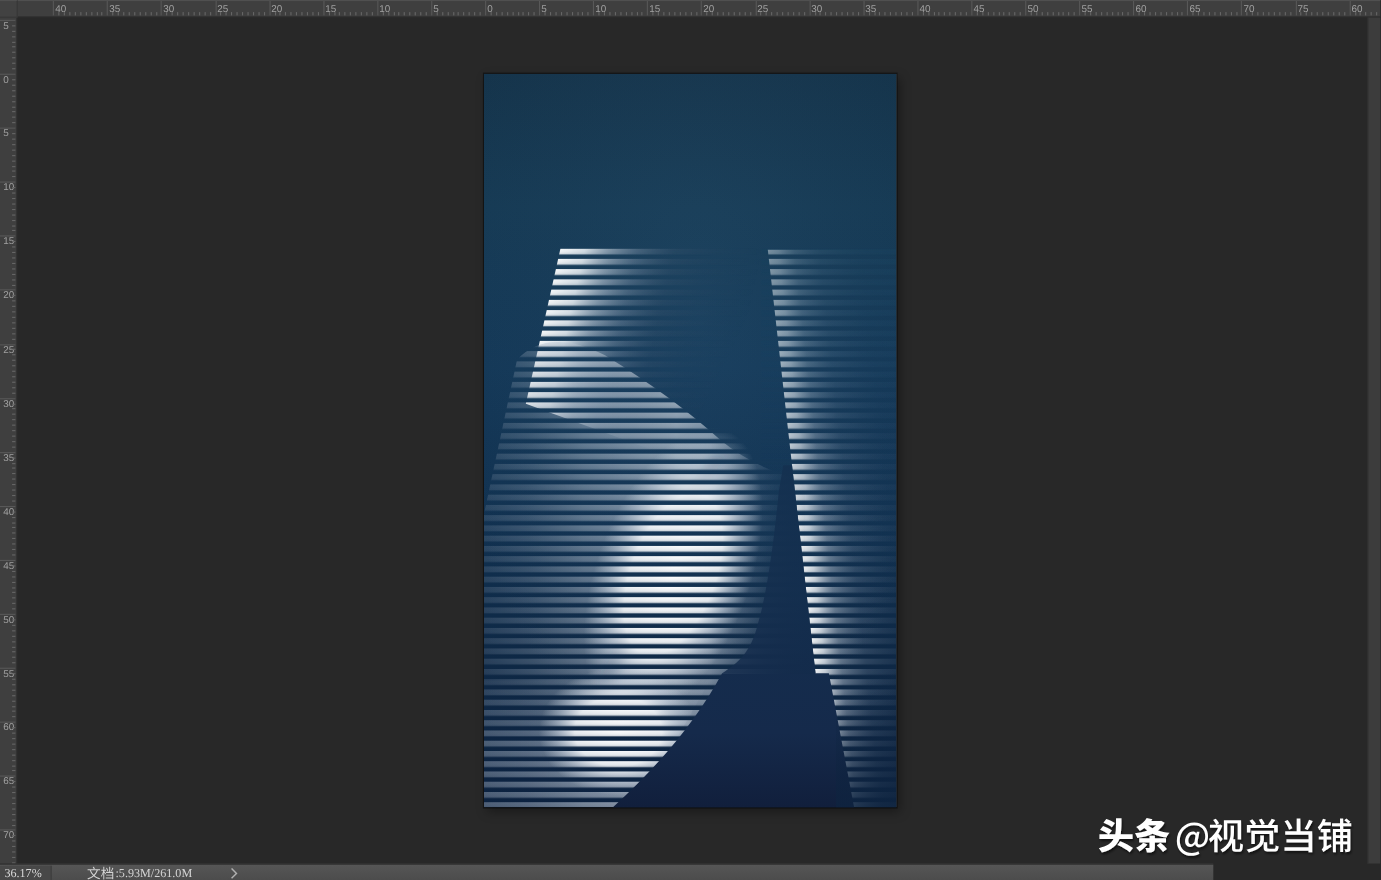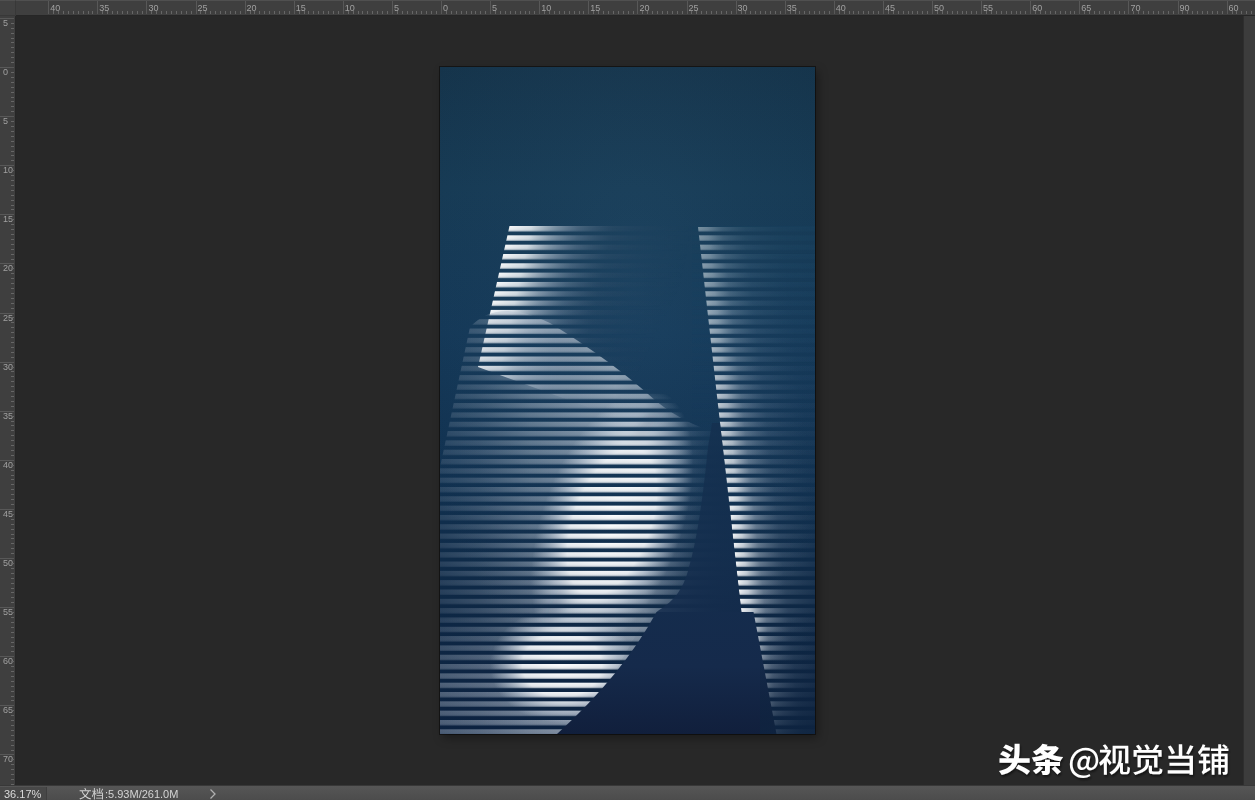--- a/index.html
+++ b/index.html
@@ -30,23 +30,23 @@
   .v-scrollbar{position:absolute;left:1243px;top:16px;width:12px;height:769px;background:#3c3c3c;
                border-left:1px solid #2e2e2e;box-sizing:border-box;}
   .document{position:absolute;left:424px;top:51px;width:375px;height:667px;
             box-shadow:0 0 0 1px rgba(0,0,0,0.45), 3px 4px 9px rgba(0,0,0,0.35);}
   .document svg{display:block;}
 
   
   .watermark{position:absolute;left:990px;top:729px;width:252px;height:56px;pointer-events:none;}
 
   
-  .status-bar{position:absolute;left:0;top:785px;width:1255px;height:15px;
+  .status-bar{position:absolute;left:0;top:785px;width:1103px;height:15px;
               background:linear-gradient(#565656,#4c4c4c);border-top:1px solid #383838;
-              box-sizing:border-box;color:#d6d6d6;font-size:11px;}
+              box-sizing:border-box;color:#d6d6d6;font-size:11px;font-family:Liberation Serif, serif;}
   .zoom-field{position:absolute;left:0;top:1px;width:47px;height:14px;background:#484848;
               border-right:1px solid #3e3e3e;box-sizing:border-box;}
   .zoom-field span{position:absolute;left:4px;top:1px;font-size:11px;color:#dadada;}
   .doc-info{position:absolute;left:79px;top:1px;height:14px;}
   .doc-info svg{position:absolute;left:0;top:0;}
   .doc-info .suffix{position:absolute;left:26px;top:1px;font-size:11px;color:#d4d4d4;white-space:nowrap;}
   .status-chevron{position:absolute;left:209px;top:3px;}
 </style>
 </head>
 <body>
@@ -301,21 +301,21 @@
       <div class="h-tick minor" style="left:1117.3px"></div>
       <div class="h-tick minor" style="left:1122.2px"></div>
       <div class="h-tick minor" style="left:1127.1px"></div>
       <div class="h-tick minor" style="left:1132.0px"></div>
       <div class="h-tick minor" style="left:1137.0px"></div>
       <div class="h-tick minor" style="left:1141.9px"></div>
       <div class="h-tick minor" style="left:1146.8px"></div>
       <div class="h-tick minor" style="left:1151.7px"></div>
       <div class="h-tick minor" style="left:1156.6px"></div>
       <div class="h-tick major" style="left:1161.5px"></div>
-      <div class="h-lbl" style="left:1163.5px">90</div>
+      <div class="h-lbl" style="left:1163.5px">75</div>
       <div class="h-tick minor" style="left:1166.4px"></div>
       <div class="h-tick minor" style="left:1171.3px"></div>
       <div class="h-tick minor" style="left:1176.2px"></div>
       <div class="h-tick minor" style="left:1181.1px"></div>
       <div class="h-tick minor" style="left:1186.0px"></div>
       <div class="h-tick minor" style="left:1191.0px"></div>
       <div class="h-tick minor" style="left:1195.9px"></div>
       <div class="h-tick minor" style="left:1200.8px"></div>
       <div class="h-tick minor" style="left:1205.7px"></div>
       <div class="h-tick major" style="left:1210.6px"></div>

